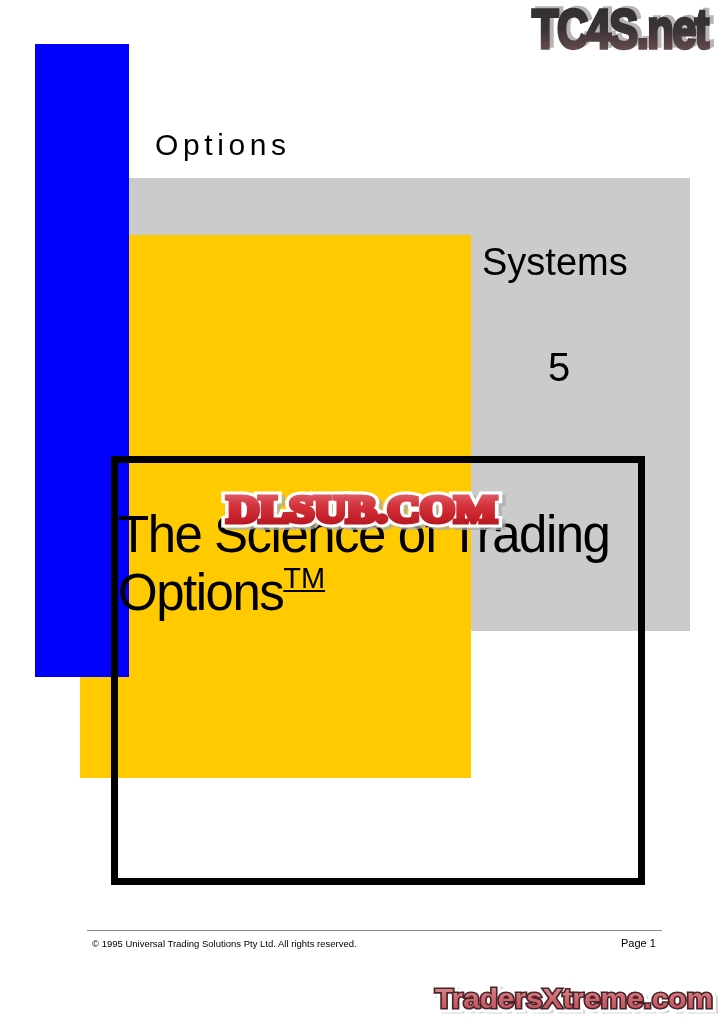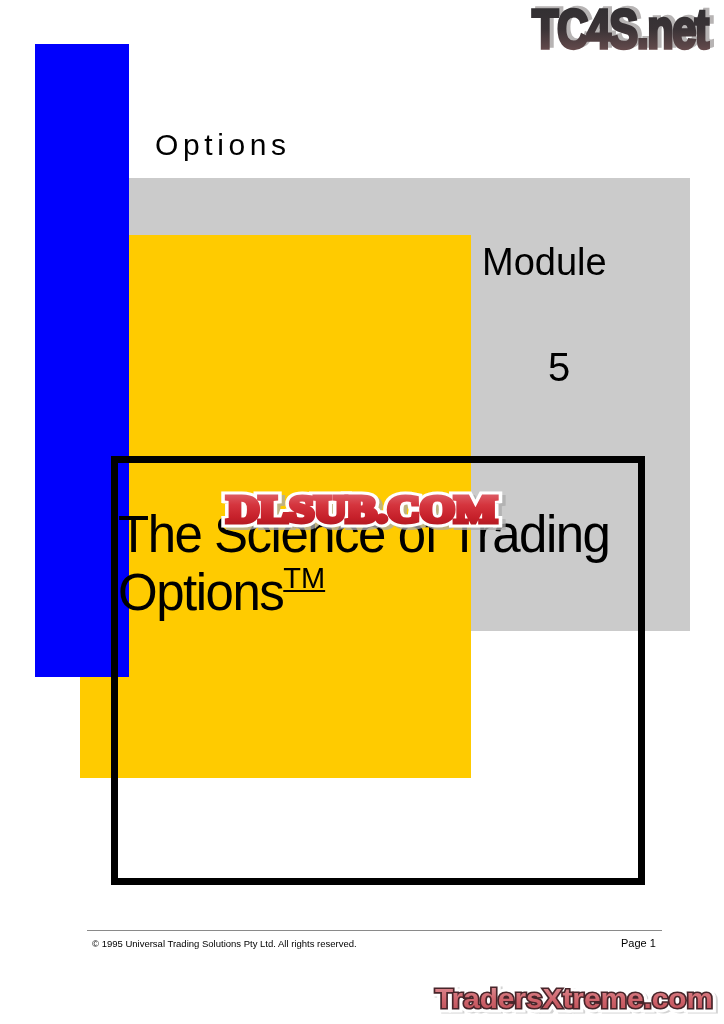--- a/index.html
+++ b/index.html
@@ -11,21 +11,21 @@
 <div class="page">
 
   <div class="abs" style="left:129px;top:178px;width:561px;height:453px;background:#cbcbcb;"></div>
 
   <div class="abs" style="left:80px;top:235px;width:391px;height:543px;background:#ffcb00;"></div>
 
   <div class="abs" style="left:35px;top:44px;width:94px;height:633px;background:#0000fd;"></div>
 
   <div class="abs" style="left:155px;top:128px;font-size:30px;letter-spacing:4.6px;color:#000;">Options</div>
 
-  <div class="abs" style="left:482px;top:241px;font-size:38px;color:#000;">Module</div>
+  <div class="abs" style="left:482px;top:241px;font-size:38px;color:#000;">Systems</div>
 
   <div class="abs" style="left:548px;top:345px;font-size:40px;color:#000;">5</div>
 
   <div class="abs" style="left:111px;top:456px;width:534px;height:429px;border:7px solid #000;box-sizing:border-box;"></div>
 
   <div class="abs" style="left:118px;top:506px;width:540px;font-size:51px;letter-spacing:-1.5px;line-height:58px;color:#000;">The Science of Trading<br>Options<span style="font-size:29px;letter-spacing:0;position:relative;top:-22px;text-decoration:underline;">TM</span></div>
 
   <svg class="abs" style="left:210px;top:480px;" width="310" height="56" viewBox="0 0 310 56">
     <defs>
       <linearGradient id="dg" x1="0" y1="0" x2="0" y2="1">

